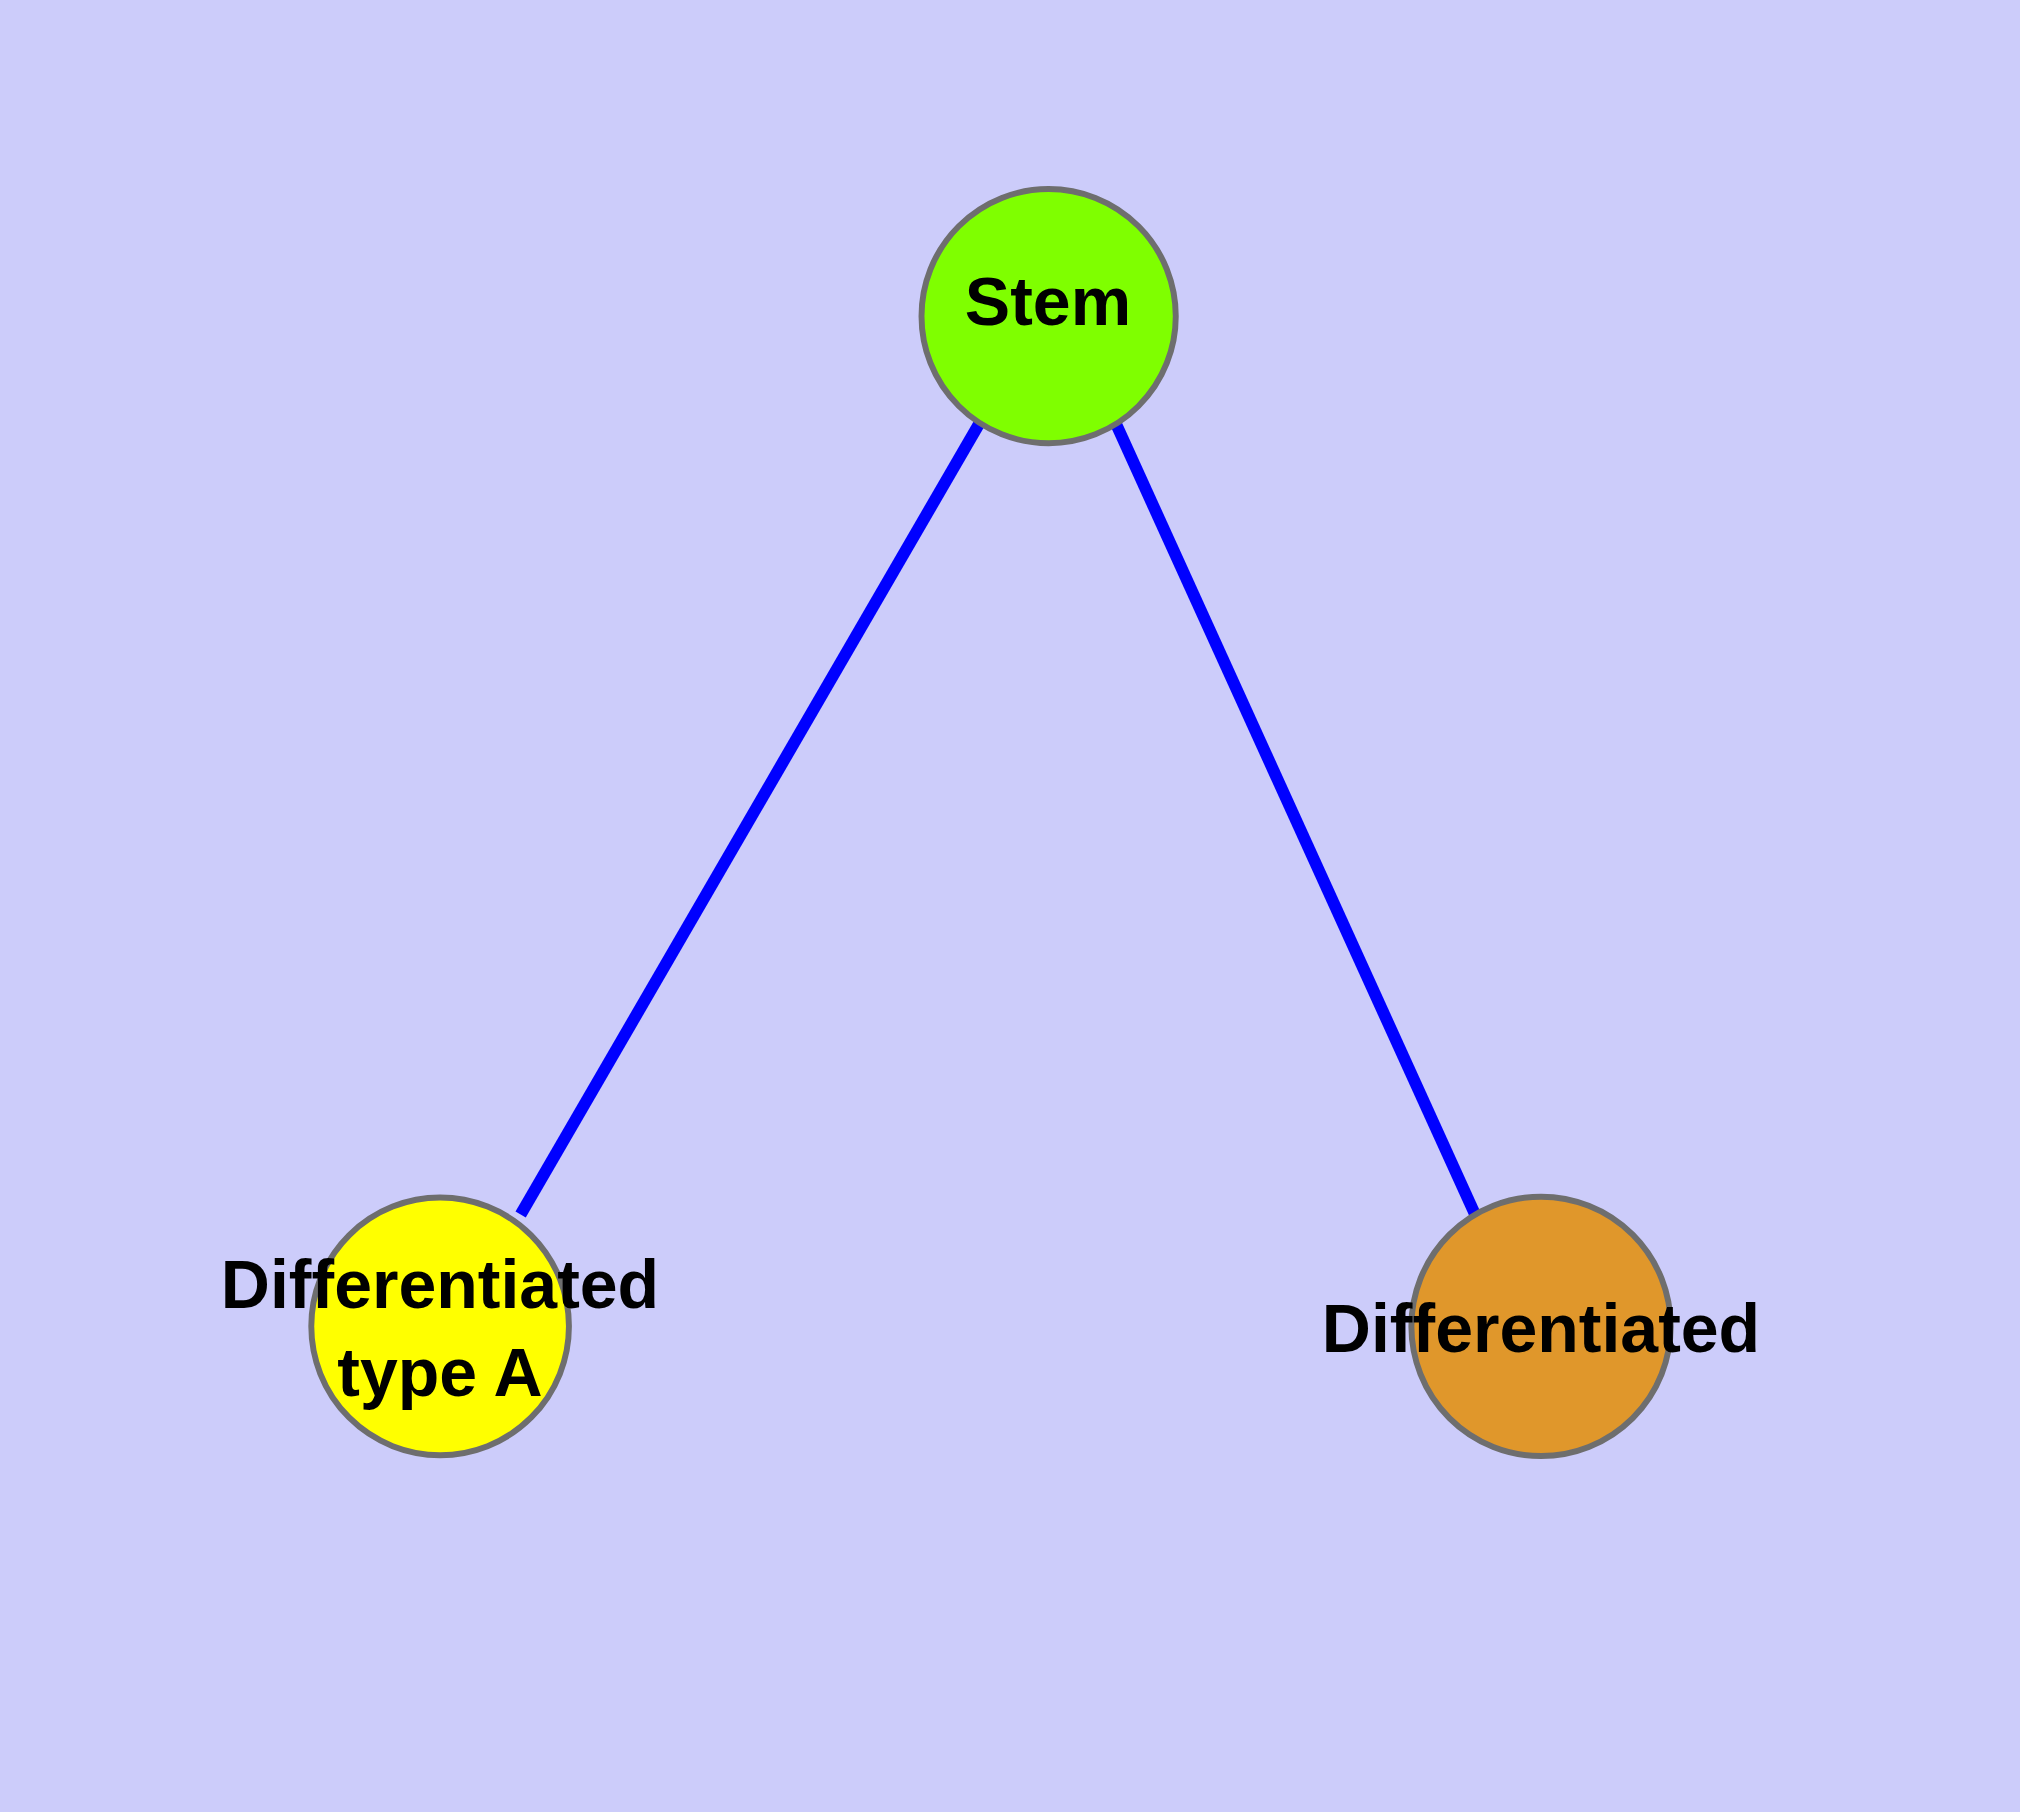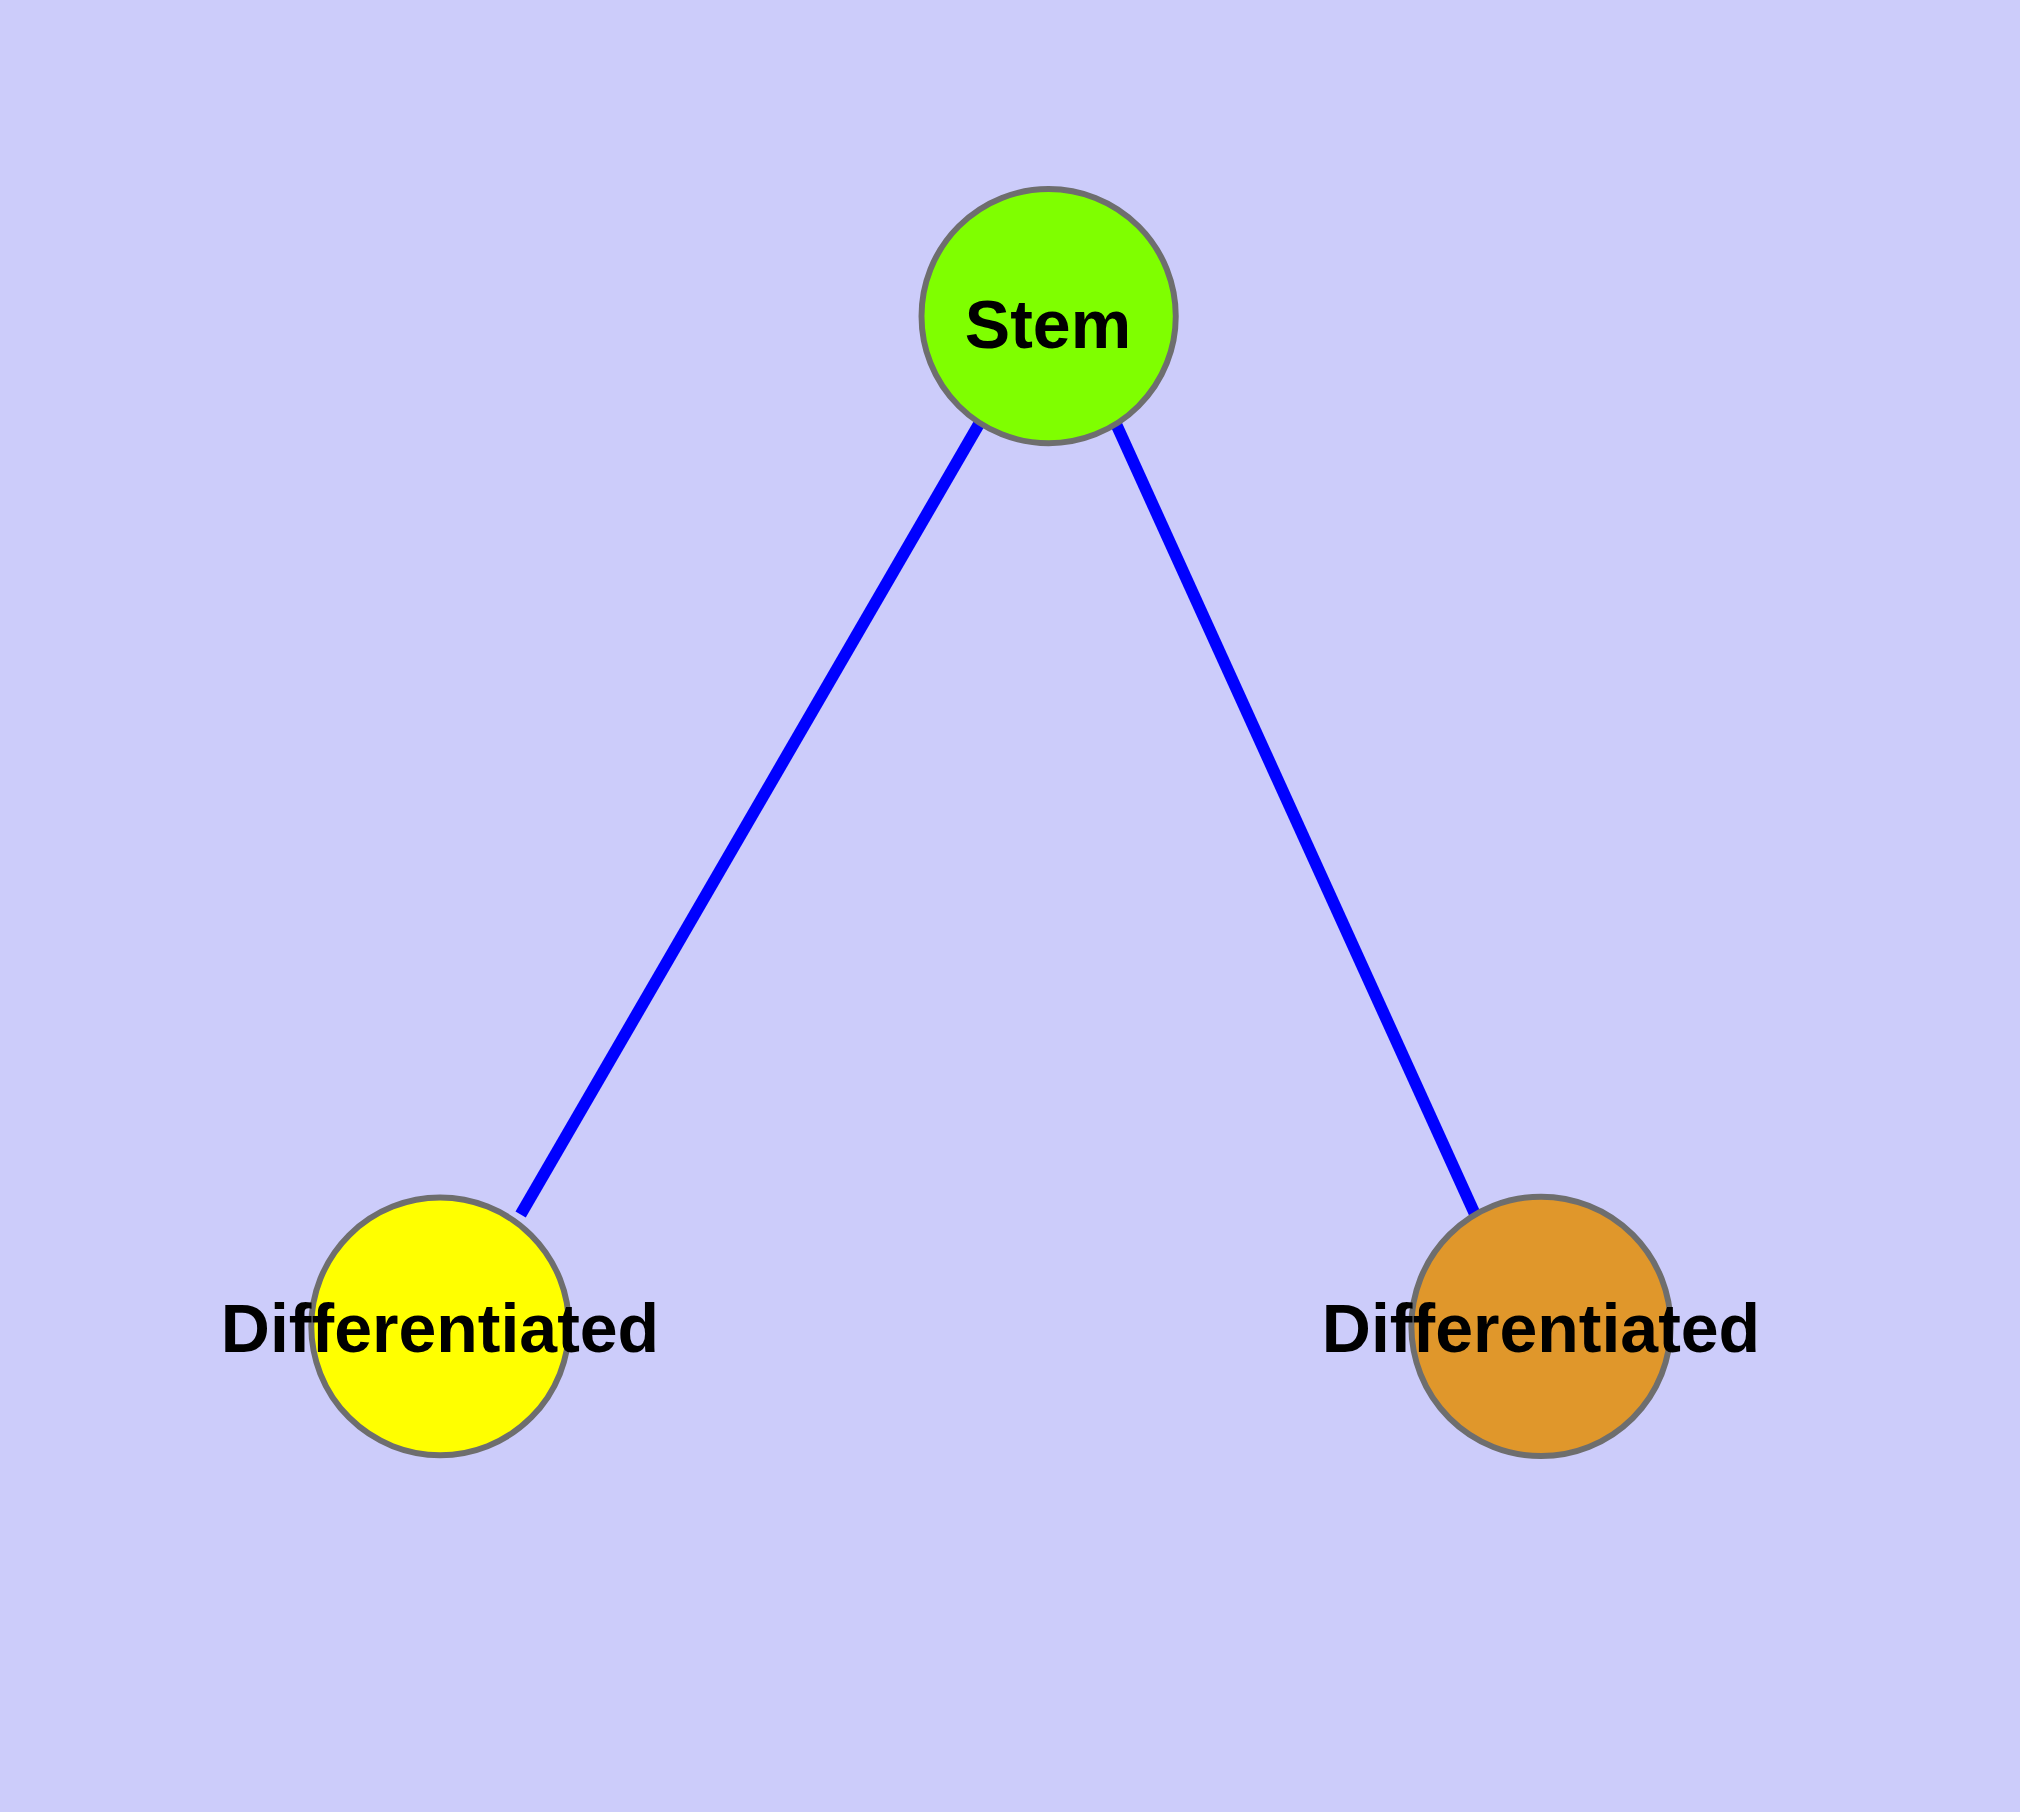--- a/index.html
+++ b/index.html
@@ -30,21 +30,21 @@
     color: #000000;
     line-height: 1.30;
     white-space: nowrap;
     pointer-events: none;
     -webkit-font-smoothing: antialiased;
   }
   .node-label .line { display: block; }
   #label-stem {
     font-size: 68px;
     left: 1048px;
-    top: 324px;
+    top: 301px;
     transform: translate(-50%, -50%);
   }
   #label-typeA {
     font-size: 68px;
     left: 440px;
     top: 1328px;
     transform: translate(-50%, -50%);
   }
   #label-typeB {
     font-size: 68px;
@@ -71,20 +71,21 @@
       <circle cx="1818" cy="1565" r="153" fill="#e0972b" stroke="#6e6e6e" stroke-width="7"></circle>
     </g>
   </svg>
 
   <div class="node-label" id="label-stem" style="left: 1048px; font-size: 68px;">
     <span class="line">Stem</span>
   </div>
 
   <div class="node-label" id="label-typeA" style="left: 440px; font-size: 68px;">
     <span class="line">Differentiated</span>
+    <span class="line">type A</span>
   </div>
 
   <div class="node-label" id="label-typeB" style="left: 1541px; font-size: 68px;">
     <span class="line">Differentiated</span>
   </div>
 
 </div>
 
 
 </body></html>

